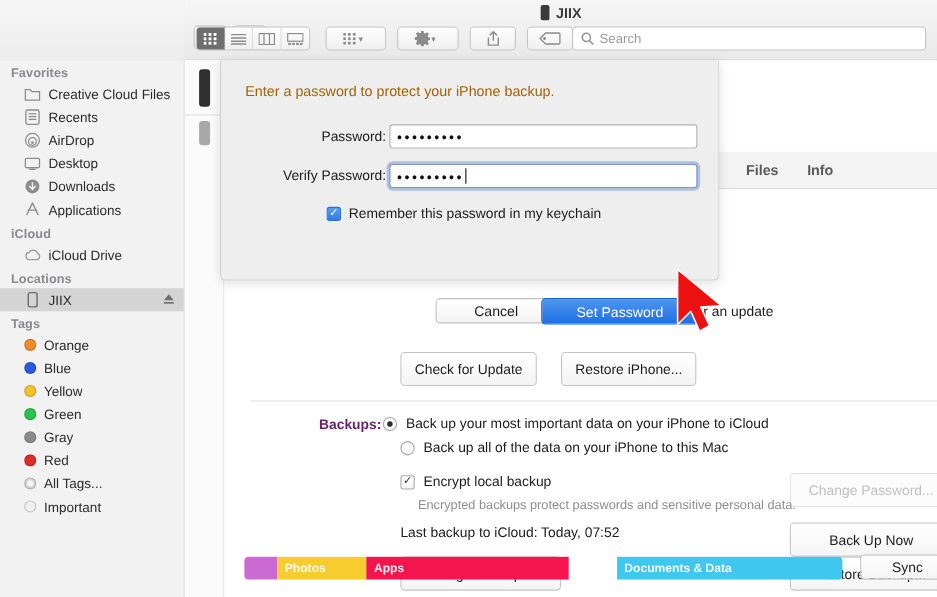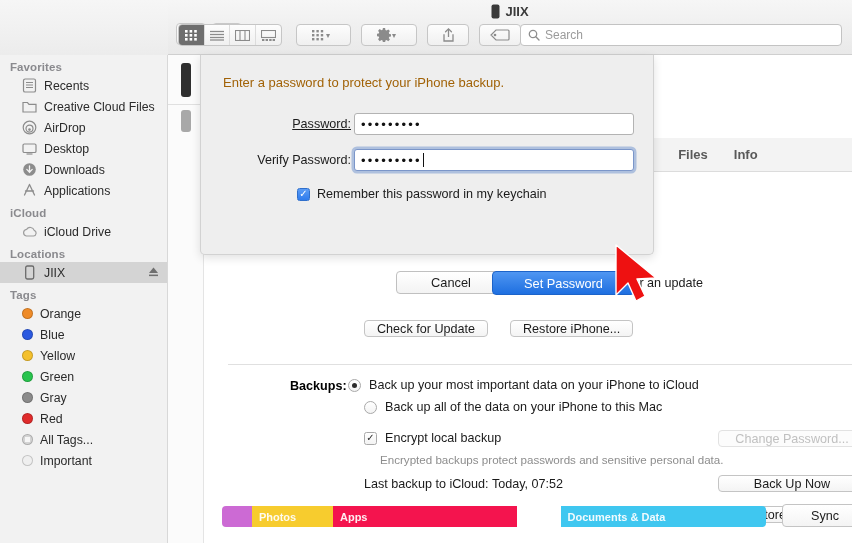--- a/index.html
+++ b/index.html
@@ -116,21 +116,21 @@
     position: absolute; left: 36px; top: 83px; right: 0; height: 34px;
     background: #f3f3f3; border-bottom: 1px solid #dcdcdc;
     display: flex; align-items: center; gap: 26px; padding-left: 360px;
     font-size: 13px; font-weight: 700; color: #595959;
   }
 
   .panel { position: absolute; left: 36px; top: 117px; right: 0; bottom: 0; background:#fff; }
 
   .btn {
     display: inline-flex; align-items: center; justify-content: center;
-    height: 17px; padding: 0 12px;
+    height: 31px; padding: 0 12px;
     background: linear-gradient(#ffffff,#f4f4f4);
     border: 1px solid #c4c4c4; border-radius: 4px;
     font-size: 12.6px; color: #1b1b1b; white-space: nowrap;
   }
   .btn.disabled { color: #c0c0c0; border-color: #e2e2e2; background: #fcfcfc; }
 
   .abs { position: absolute; }
 
   .hr { position: absolute; height: 1px; background: #e0e0e0; }
   .radio-row { position: absolute; display: flex; align-items: center; gap: 8px; font-size: 12.6px; color: #1b1b1b; }
@@ -221,32 +221,32 @@
     <div class="traffic">
       <div class="light l-close"></div>
       <div class="light l-min"></div>
       <div class="light l-max"></div>
     </div>
     <div style="height:55px"></div>
     <div id="sidebar-sections">
         <div class="sb-section">Favorites</div>
         <div class="sb-item">
           <svg class="sb-ico" viewBox="0 0 15 15">
+            <path d="M1 3.5 L5.5 3.5 L7 5.3 L14 5.3 L14 13 L1 13 Z" fill="none" stroke="#8c8c8c" stroke-width="1.2"></path>
+          </svg>
+          <span class="sb-label">Creative Cloud Files</span>
+        </div>
+        <div class="sb-item">
+          <svg class="sb-ico" viewBox="0 0 15 15">
             <rect x="1.5" y="1" width="12" height="13" rx="1.6" fill="none" stroke="#8c8c8c" stroke-width="1.2"></rect>
             <line x1="4" y1="4.5" x2="11" y2="4.5" stroke="#8c8c8c" stroke-width="1"></line>
             <line x1="4" y1="7" x2="11" y2="7" stroke="#8c8c8c" stroke-width="1"></line>
             <line x1="4" y1="9.5" x2="11" y2="9.5" stroke="#8c8c8c" stroke-width="1"></line>
           </svg>
           <span class="sb-label">Recents</span>
-        </div>
-        <div class="sb-item">
-          <svg class="sb-ico" viewBox="0 0 15 15">
-            <path d="M1 3.5 L5.5 3.5 L7 5.3 L14 5.3 L14 13 L1 13 Z" fill="none" stroke="#8c8c8c" stroke-width="1.2"></path>
-          </svg>
-          <span class="sb-label">Creative Cloud Files</span>
         </div>
         <div class="sb-item">
           <svg class="sb-ico" viewBox="0 0 15 15">
             <circle cx="7.5" cy="7.5" r="6.3" fill="none" stroke="#8c8c8c" stroke-width="1.2"></circle>
             <circle cx="7.5" cy="8.6" r="3.5" fill="none" stroke="#8c8c8c" stroke-width="1.2"></circle>
             <circle cx="7.5" cy="9.6" r="1.3" fill="#8c8c8c"></circle>
           </svg>
           <span class="sb-label">AirDrop</span>
         </div>
         <div class="sb-item">
@@ -457,21 +457,21 @@
 
     <div class="panel">
 
       <div class="abs" style="left:336px; top:104px; font-size:12.6px; color:#1b1b1b; white-space:nowrap;">matically check for an update</div>
 
       <div class="btn abs" style="left:160px; top:148px;">Check for Update</div>
       <div class="btn abs" style="left:306px; top:148px;">Restore iPhone...</div>
 
       <div class="hr" style="left:24px; top:192px; width:624px;"></div>
 
-      <div class="abs" style="left:86px; top:207px; font-size:12.6px; font-weight:700; color:#000000;">Backups:</div>
+      <div class="abs" style="left:86px; top:207px; font-size:12.6px; font-weight:700; color:#701a75;">Backups:</div>
 
       <div class="radio-row" style="left:144px; top:206px;">
         <span class="radio">
             <span class="dot"></span>
           </span>
         <span>Back up your most important data on your iPhone to iCloud</span>
       </div>
 
       <div class="radio-row" style="left:160px; top:228px;">
         <span class="radio"></span>
@@ -501,21 +501,21 @@
           <div class="seg" style="background: rgb(244, 20, 78); width: 200px;">Apps</div>
           <div class="seg" style="background: rgb(63, 199, 240); width: 224px; margin-left: 44px;">Documents &amp; Data</div>
         </div>
       <div class="btn abs" style="left:578px; bottom:16px; width:86px; height:23px;">Sync</div>
     </div>
   </div>
 
   <div class="sheet">
     <div class="sheet-title">Enter a password to protect your iPhone backup.</div>
 
-    <div class="field-label" style="left:20px; top:62px; width:130px;text-decoration:underline;">Password:</div>
+    <div class="field-label" style="left:20px; top:62px; width:130px;">Password:</div>
     <div class="pw-field" style="left:153px; top:58px; width:280px;">•••••••••</div>
 
     <div class="field-label" style="left:20px; top:98px; width:130px;">Verify Password:</div>
     <div class="pw-field focused" style="left:153px; top:94px; width:280px;">
       <span>•••••••••</span>
         <span class="caret"></span>
     </div>
 
     <div style="position:absolute; left:96px; top:132px; display:flex; align-items:center; gap:7px; font-size:12.6px; color:#1b1b1b;">
       <span class="cbx-blue">✓</span>

